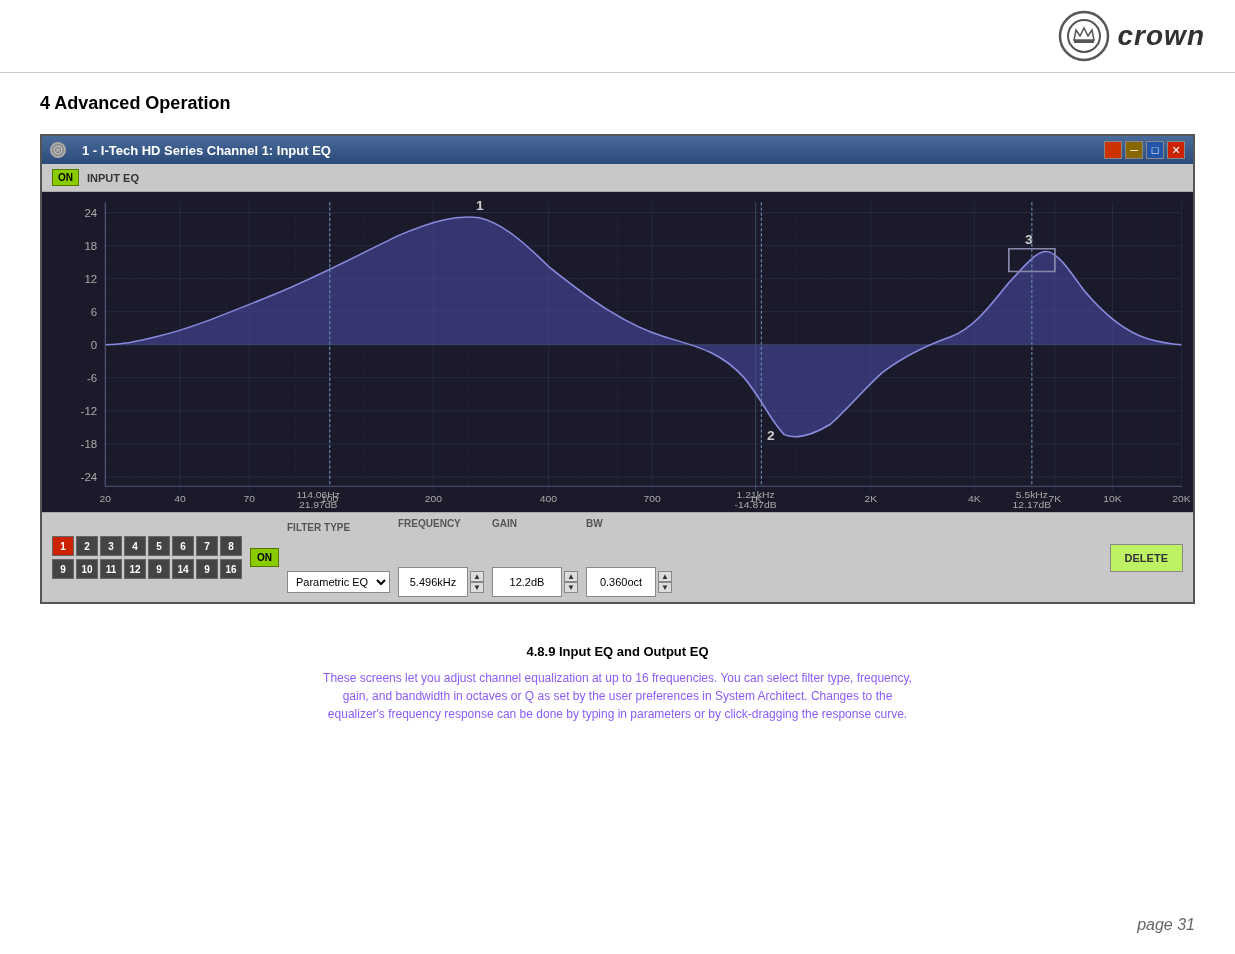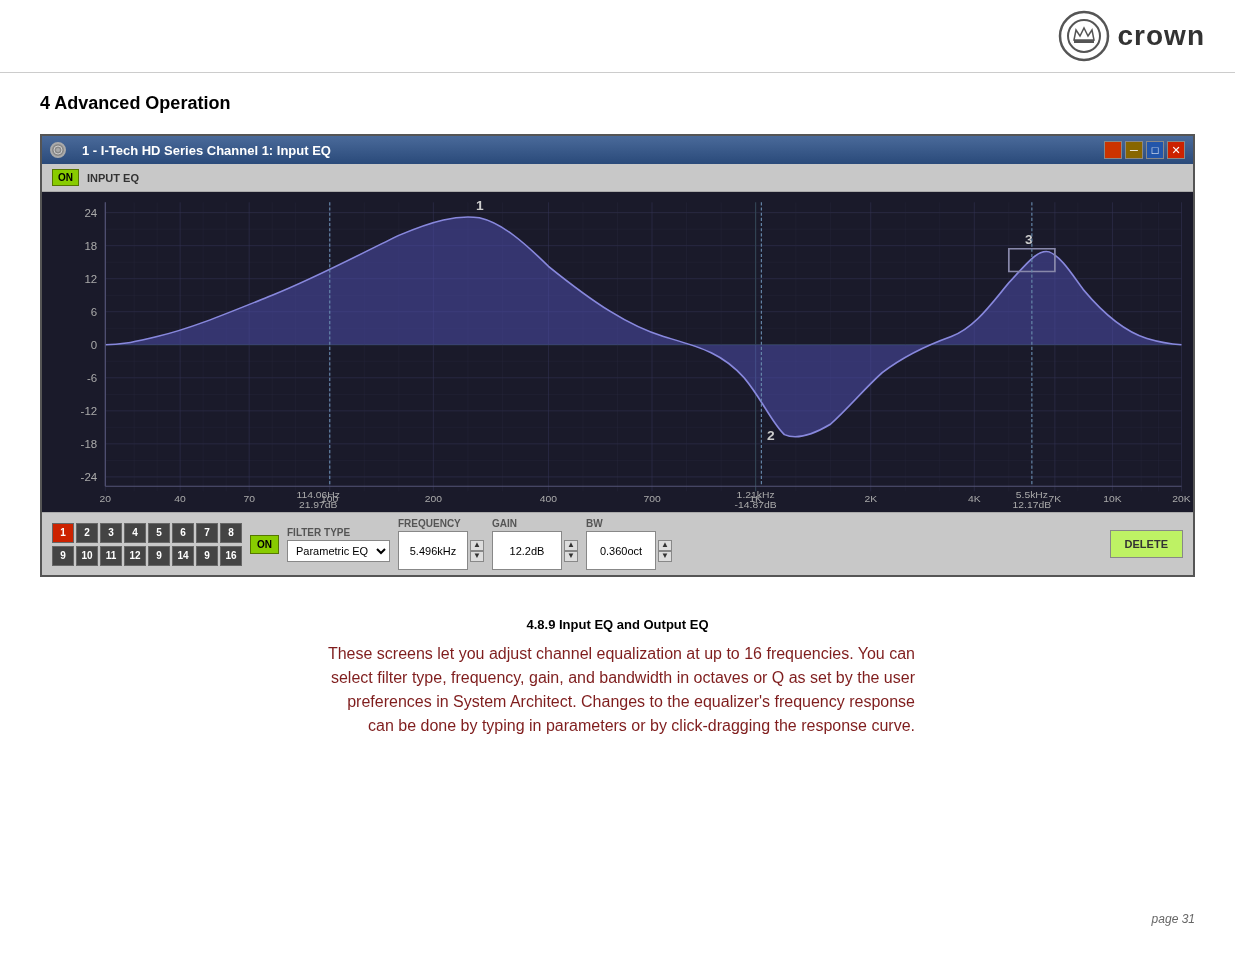--- a/index.html
+++ b/index.html
@@ -25,20 +25,21 @@
     .crown-logo {
       display: flex;
       align-items: center;
       gap: 8px;
     }
     .crown-text {
       font-size: 28px;
       font-weight: bold;
       color: #333;
       letter-spacing: 1px;
+      font-style: italic;
     }
 
     
     .page-title-section {
       padding: 20px 40px 20px 40px;
     }
     .page-title {
       font-size: 18px;
       font-weight: bold;
       color: #000;
@@ -220,34 +221,35 @@
     }
     .filter-param-label {
       font-size: 10px;
       font-weight: bold;
       color: #555;
     }
     .filter-param-value {
       display: flex;
       align-items: center;
       gap: 2px;
+      margin-top: 36px;
     }
     .filter-select {
       background: #fff;
       border: 1px solid #888;
       font-size: 11px;
       padding: 2px 4px;
       height: 22px;
     }
     .filter-spinbox {
       background: #fff;
       border: 1px solid #888;
       font-size: 11px;
       padding: 2px 4px;
-      height: 39px;
+      height: 30px;
       width: 70px;
       text-align: center;
     }
     .spin-arrows {
       display: flex;
       flex-direction: column;
       gap: 0;
     }
     .spin-arrow {
       width: 14px;
@@ -280,32 +282,32 @@
       padding: 10px 280px 20px 280px;
       text-align: center;
     }
     .desc-title {
       font-size: 13px;
       font-weight: bold;
       color: #000;
       margin-bottom: 10px;
     }
     .desc-text {
-      font-size: 16px;
-      color: #7f1d1d;
-      text-align: right;
+      font-size: 12px;
+      color: #8b5cf6;
+      text-align: center;
       line-height: 1.5;
     }
 
     
     .page-number {
       position: absolute;
-      bottom: 28px;
+      bottom: 20px;
       right: 40px;
-      font-size: 12px;
+      font-size: 16px;
       color: #666;
       font-style: italic;
     }
   </style>
 </head>
 <body>
 
 <div class="header-line">
   <div class="header">
     <div class="crown-logo">

